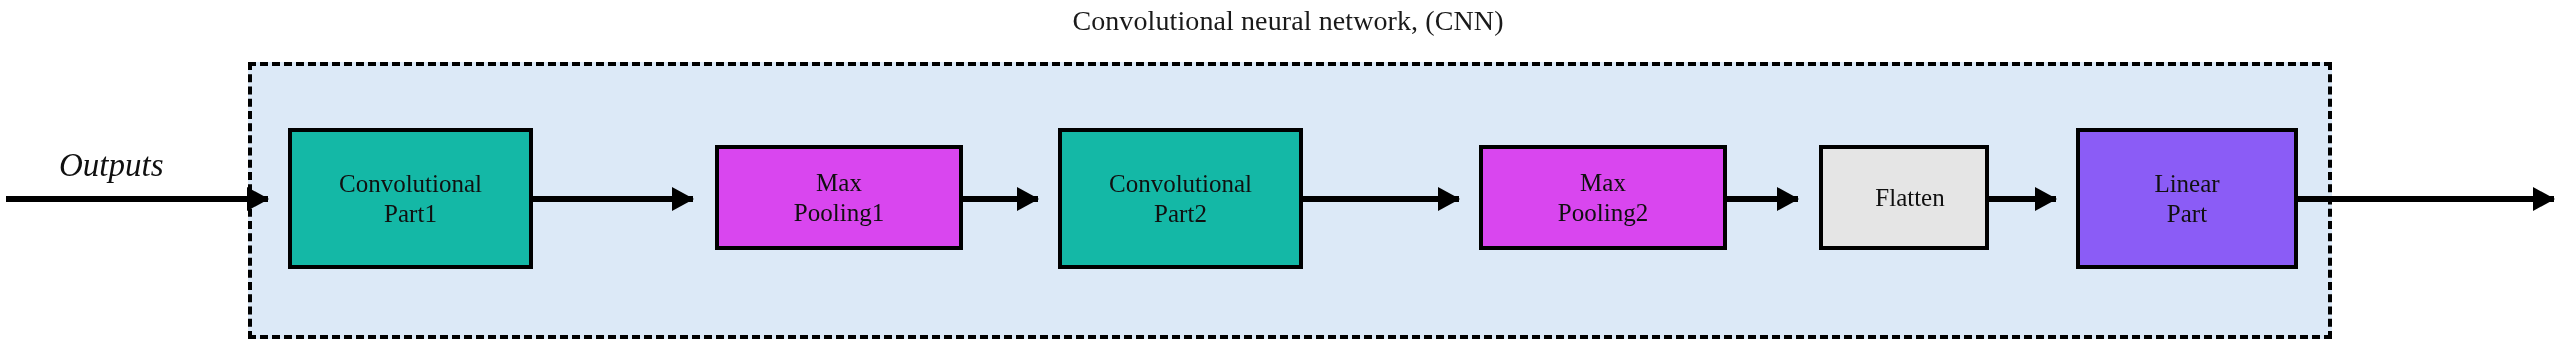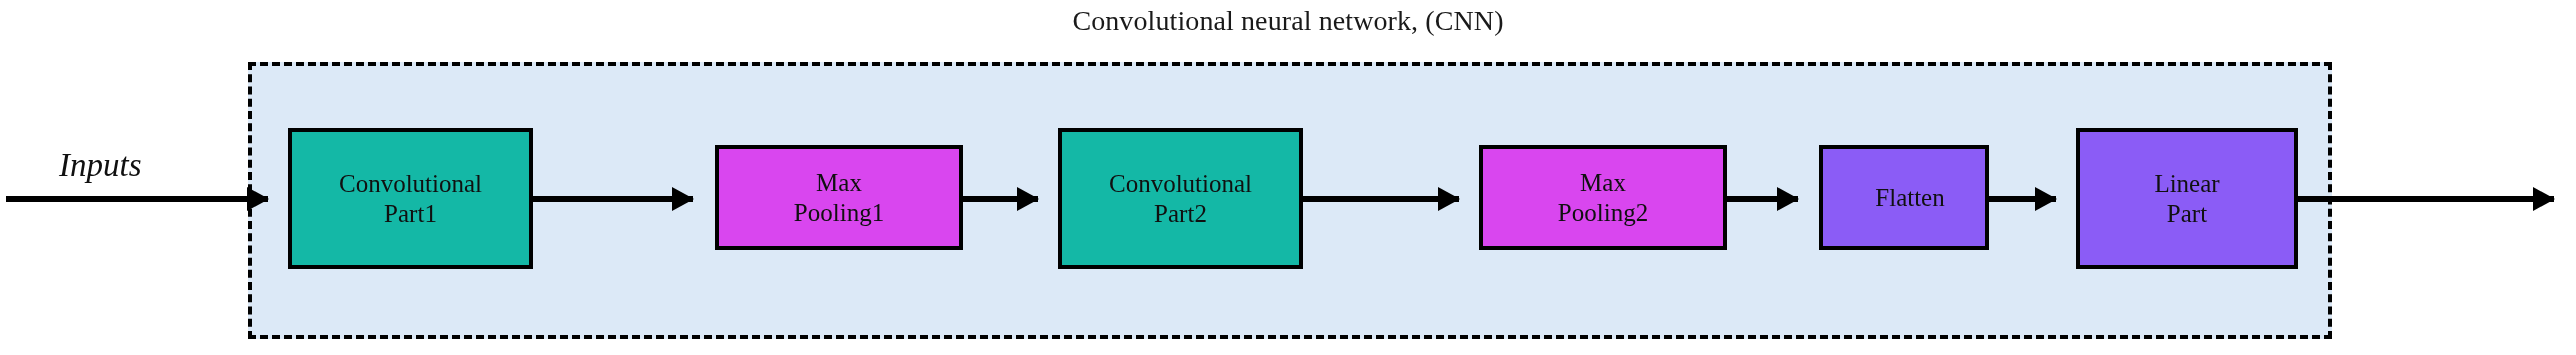--- a/index.html
+++ b/index.html
@@ -56,21 +56,21 @@
     text-align: center;
     font-size: 25px;
     line-height: 30px;
     color: #101010;
     white-space: nowrap;
   }
   .block .ln { display: block; }
 
   .block.conv      { background: #14b8a6; }
   .block.pool      { background: #d946ef; }
-  .block.flatten   { background: #8b5cf6; padding-left: 12px; }
+  .block.flatten   { background: #e5e5e5; padding-left: 12px; }
   .block.linear    { background: #8b5cf6; }
 
   
   #block-conv1   { left: 288px;  top: 128px; width: 245px; height: 141px; }
   #block-pool1   { left: 715px; top: 145px; width: 248px; height: 105px; }
   #block-conv2   { left: 1058px; top: 128px; width: 245px; height: 141px; }
   #block-pool2   { left: 1479px; top: 145px; width: 248px; height: 105px; }
   #block-flatten { left: 1819px; top: 145px; width: 170px; height: 105px; }
   #block-linear  { left: 2076px; top: 128px; width: 222px; height: 141px; }
 
@@ -153,17 +153,17 @@
 
   <div class="block flatten" id="block-flatten">
     <span class="ln">Flatten</span>
   </div>
 
   <div class="block linear" id="block-linear">
     <span class="ln">Linear</span>
     <span class="ln">Part</span>
   </div>
 
-  <div class="io-label" id="label-inputs">Inputs</div>
+  <div class="io-label" id="label-inputs">Outputs</div>
 
 
 </div>
 
 
 </body></html>

